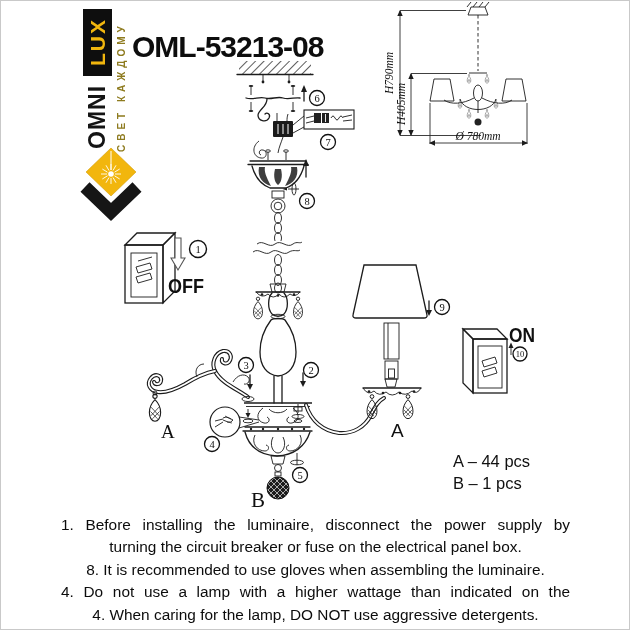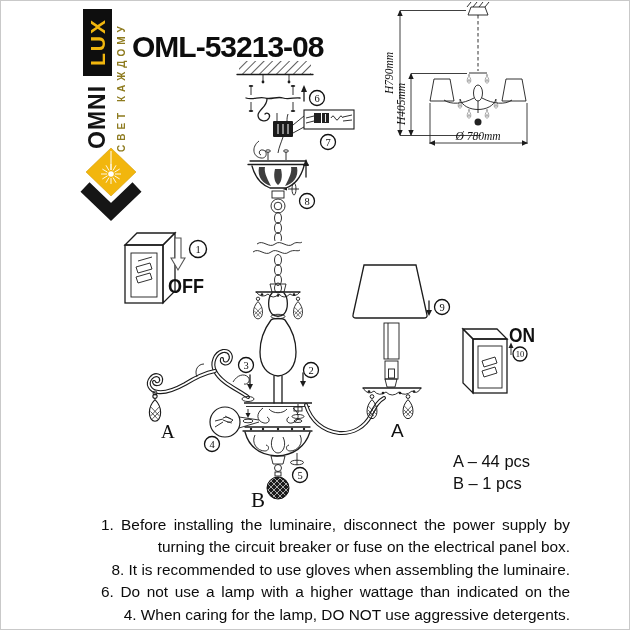--- a/index.html
+++ b/index.html
@@ -22,22 +22,22 @@
   .tubein{stroke:#ffffff;fill:none;stroke-width:1.8px;stroke-linecap:round;}
   text{font-family:"Liberation Sans",sans-serif;fill:#101010;}
   .stepnum{font-family:"Liberation Serif",serif;font-size:10.5px;text-anchor:middle;}
   .stepnum10{font-family:"Liberation Serif",serif;font-size:8.5px;text-anchor:middle;}
   .dimtxt{font-family:"Liberation Serif",serif;font-style:italic;font-size:11.5px;text-anchor:middle;}
   .abtxt{font-family:"Liberation Serif",serif;font-size:19px;}
   .btxt{font-family:"Liberation Serif",serif;font-size:21px;}
   .onoff{font-weight:bold;font-size:21px;}
   .pcs{font-size:16.5px;}
   .instructions{left:60px;top:513px;width:509px;color:#0c0c0c;font-size:15.4px;line-height:22.4px;}
-  .ins-line{white-space:nowrap;text-align:right;}
-  .ins-line.j{text-align:justify;text-align-last:justify;margin-left:40px;}
+  .ins-line{white-space:nowrap;text-align:center;}
+  .ins-line.j{text-align:justify;text-align-last:justify;}
 </style>
 </head>
 <body>
 
 <div class="sheet">
 
   <svg width="630" height="630" viewBox="0 0 630 630">
     <defs>
       <pattern id="hatch" width="6" height="6" patternUnits="userSpaceOnUse" patternTransform="rotate(45)">
         <line x1="0" y1="0" x2="0" y2="6" stroke="#333" stroke-width="1.6"></line>
@@ -422,17 +422,17 @@
   </div>
   <div class="abs vtext omni">OMNI</div>
   <div class="abs vtext tagline">СВЕТ КАЖДОМУ</div>
 
   <div class="abs title">OML-53213-08</div>
 
   <div class="abs instructions">
     <div class="ins-line j">1. Before installing the luminaire, disconnect the power supply by</div>
     <div class="ins-line">turning the circuit breaker or fuse on the electrical panel box.</div>
     <div class="ins-line">8. It is recommended to use gloves when assembling the luminaire.</div>
-    <div class="ins-line j">6. Do not use a lamp with a higher wattage than indicated on the</div>
+    <div class="ins-line j">4. Do not use a lamp with a higher wattage than indicated on the</div>
     <div class="ins-line">4. When caring for the lamp, DO NOT use aggressive detergents.</div>
   </div>
 
 </div>
 
 </body></html>

